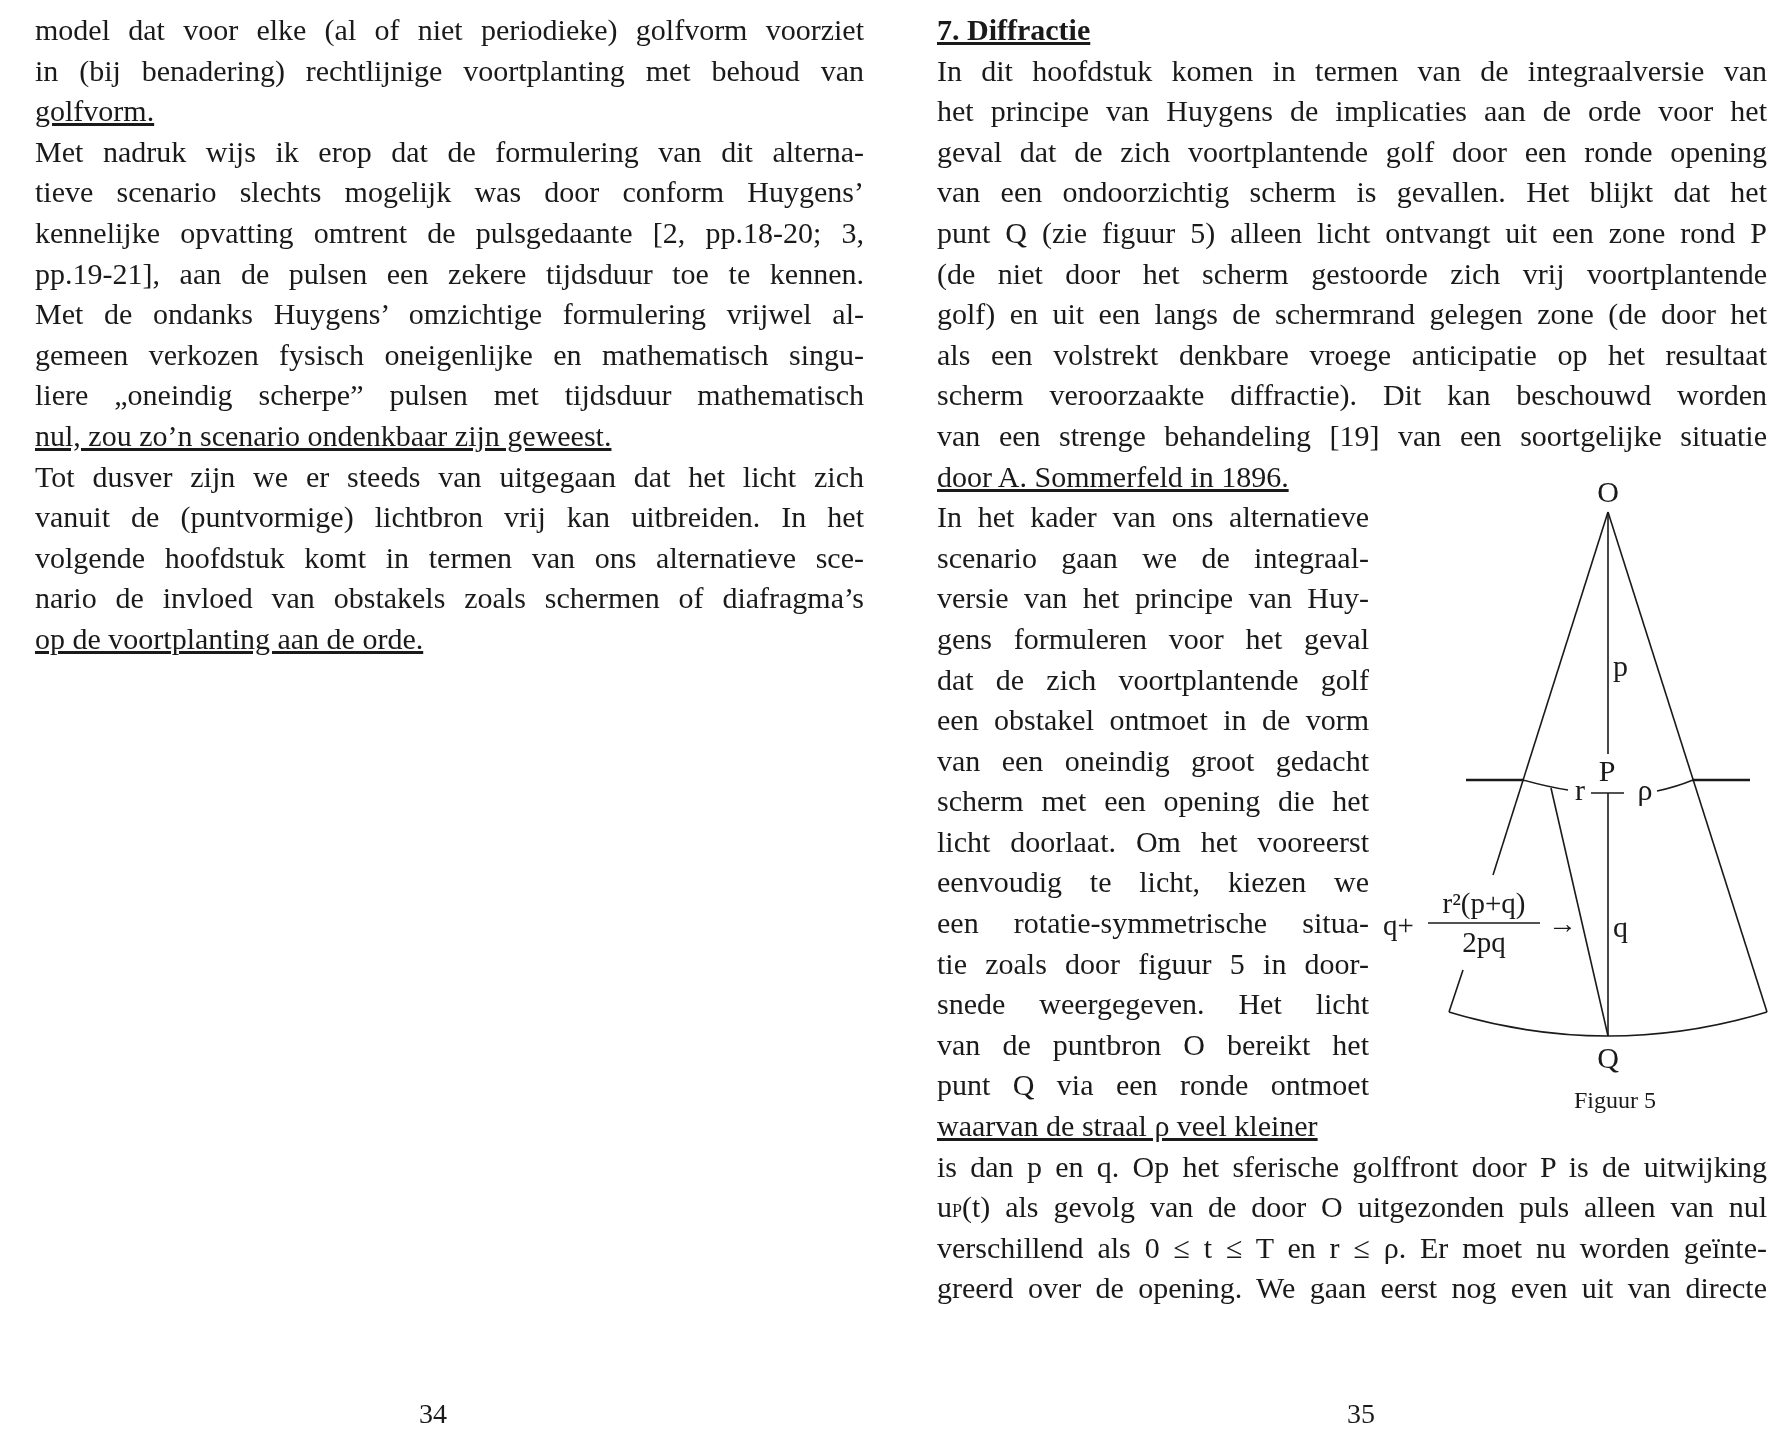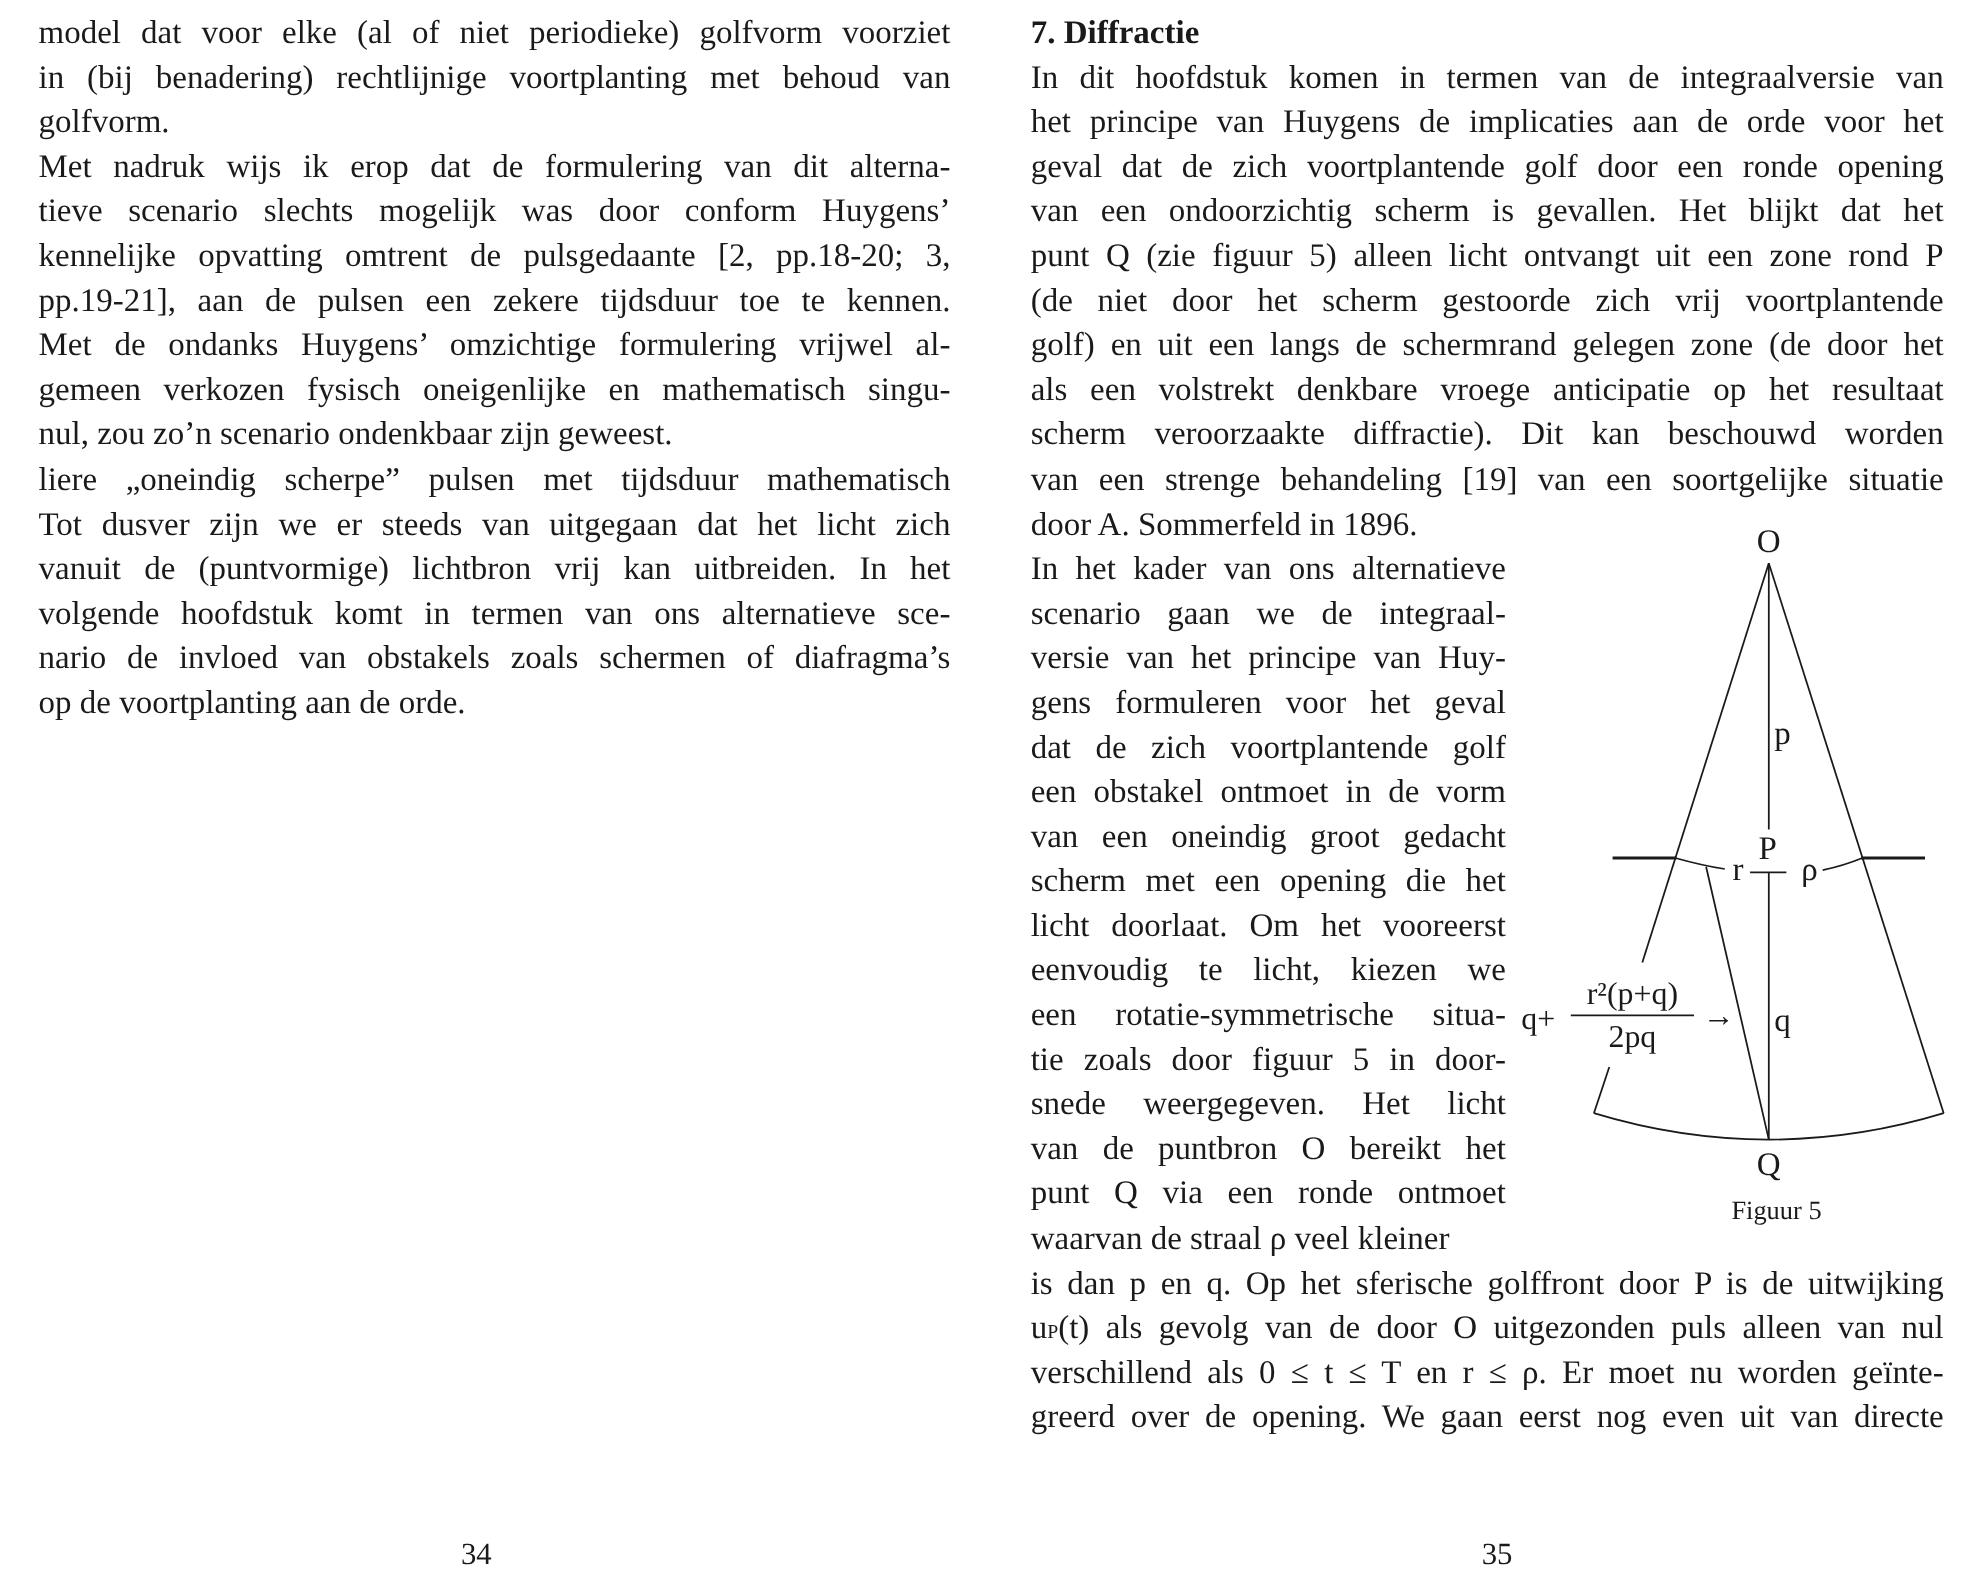--- a/index.html
+++ b/index.html
@@ -3,21 +3,21 @@
 <meta charset="utf-8">
 <style>
   html, body { margin: 0; padding: 0; background: #ffffff; }
   body { width: 1790px; height: 1438px; position: relative; overflow: hidden;
          font-family: "Liberation Serif", "DejaVu Serif", serif; color: #1a1a1a; }
   .col { position: absolute; top: 10px; font-size: 30px; line-height: 40.6px; }
   #left-col { left: 19px; width: 829px; margin-left: 16px; }
   #right-col { left: 937px; width: 830px; }
   .line { display: block; height: 40.6px; white-space: nowrap; overflow: visible;
           text-align: justify; text-align-last: justify; }
-  .line.last { text-align: center; text-align-last: left; }
+  .line.last { text-align: center; text-align-last: left; text-decoration: underline; }
   .line.narrow { width: 432px; }
   .line.full { width: 830px; }
   #left-col .line { width: 829px; }
   .heading { font-weight: bold; text-align-last: left; }
   .sub { font-size: 18px; letter-spacing: 0; vertical-align: 0px; }
   .pagenum { position: absolute; top: 1398px; font-size: 28px; }
   #page-num-left { left: 419px; }
   #page-num-right { left: 1347px; }
   #figure { position: absolute; left: 1370px; top: 470px; width: 420px; height: 650px; overflow: visible; }
   #figure svg { overflow: visible; }
@@ -36,22 +36,22 @@
       <span class="line full">in (bij benadering) rechtlijnige voortplanting met behoud van</span>
       <span class="line full last">golfvorm.</span>
     </div>
     <div class="para">
       <span class="line full">Met nadruk wijs ik erop dat de formulering van dit alterna-</span>
       <span class="line full">tieve scenario slechts mogelijk was door conform Huygens’</span>
       <span class="line full">kennelijke opvatting omtrent de pulsgedaante [2, pp.18-20; 3,</span>
       <span class="line full">pp.19-21], aan de pulsen een zekere tijdsduur toe te kennen.</span>
       <span class="line full">Met de ondanks Huygens’ omzichtige formulering vrijwel al-</span>
       <span class="line full">gemeen verkozen fysisch oneigenlijke en mathematisch singu-</span>
+      <span class="line full">liere „oneindig scherpe” pulsen met tijdsduur mathematisch</span>
       <span class="line full last">nul, zou zo’n scenario ondenkbaar zijn geweest.</span>
-      <span class="line full">liere „oneindig scherpe” pulsen met tijdsduur mathematisch</span>
     </div>
     <div class="para">
       <span class="line full">Tot dusver zijn we er steeds van uitgegaan dat het licht zich</span>
       <span class="line full">vanuit de (puntvormige) lichtbron vrij kan uitbreiden. In het</span>
       <span class="line full">volgende hoofdstuk komt in termen van ons alternatieve sce-</span>
       <span class="line full">nario de invloed van obstakels zoals schermen of diafragma’s</span>
       <span class="line full last">op de voortplanting aan de orde.</span>
     </div>
   </div>
 <div id="right-col" class="col">

